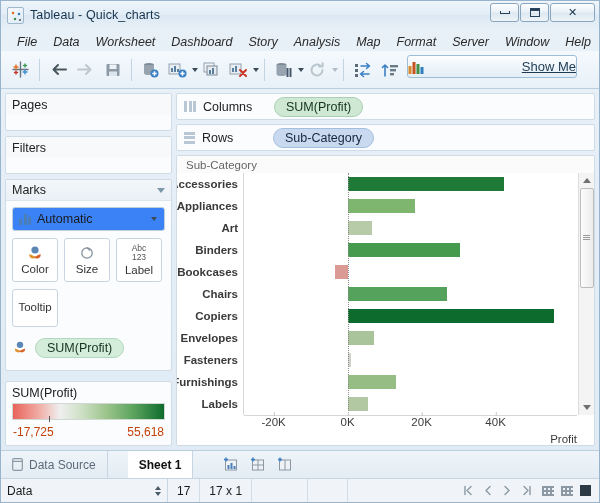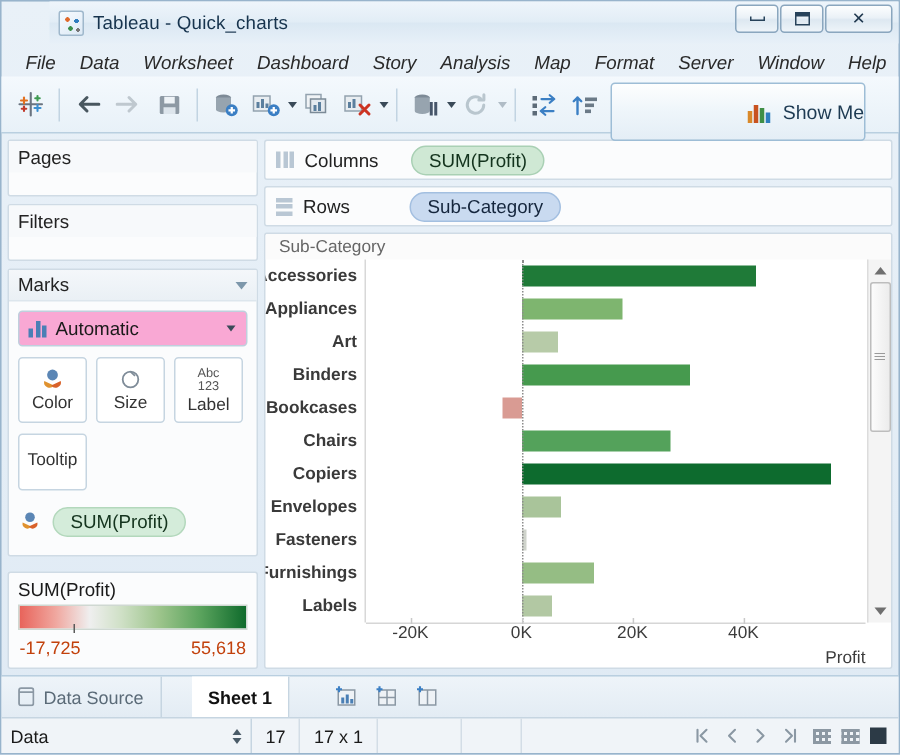--- a/index.html
+++ b/index.html
@@ -14,21 +14,20 @@
     position:absolute; inset:0;
     background:linear-gradient(180deg,#e9f1f8 0%, #dfeaf4 100%);
     border:1px solid #98b4cc;
     display:flex; flex-direction:column;
   }
   
   .titlebar {
     height:28px; flex:0 0 28px; position:relative;
     display:flex; align-items:center; padding-left:6px;
     background:linear-gradient(180deg,#eef5fb 0%, #e2edf6 48%, #dbe8f3 52%, #e7f0f8 100%);
-    margin-left:32px;
   }
   .tb-icon {
     width:17px; height:17px; margin-right:6px;
     background:linear-gradient(145deg,#f7fbff,#dce9f5);
     border:1px solid #9fb8cc; border-radius:2px;
     position:relative; flex:0 0 17px;
   }
   .tb-icon::before {
     content:""; position:absolute; left:3px; top:3px; width:11px; height:11px;
     background:
@@ -68,46 +67,46 @@
   }
   .tbar-btn {
     width:27px; height:26px; display:flex; align-items:center; justify-content:center;
     position:relative; border-radius:3px;
   }
   .tbar-sep { width:1px; height:22px; background:#c2d4e2; margin:0 5px; }
   .caret { width:0;height:0;border-left:3px solid transparent;border-right:3px solid transparent;border-top:4px solid #3a4a58; margin-left:1px; }
   .caret.dim { border-top-color:#b0bcc6; }
   .showme {
     position:absolute; right:22px; top:4px;
-    width:170px; height:39px;
+    width:170px; height:23px;
     background:linear-gradient(180deg,#fdfefe 0%, #eef5fa 50%, #e4eef6 100%);
     border:1px solid #9dbdd6; border-radius:3px;
-    display:flex; align-items:center; justify-content:flex-end; gap:7px;
-    font-size:13px; color:#1d3a52;
+    display:flex; align-items:center; justify-content:space-between; gap:7px;
+    font-size:13px; color:#1d3a52;text-decoration:underline;
   }
   
   .main { flex:1 1 auto; display:flex; min-height:0; padding:4px 4px 0 4px; gap:4px; }
   .sidebar { width:167px; flex:0 0 167px; display:flex; flex-direction:column; gap:5px; }
   .card {
     background:#fbfcfd; border:1px solid #cfdbe5; border-radius:2px;
   }
   .card-head {
     height:21px; display:flex; align-items:center; justify-content:space-between;
     padding:0 6px; font-size:12.5px; color:#222;
     background:linear-gradient(180deg,#f4f7fa,#eaf0f5);
     border-bottom:1px solid #dde6ed;
   }
   .card-head.plain { background:#f7f9fb; border-bottom:none; }
   .pages-card, .filters-card { height:42px; }
   .chev { width:0;height:0;border-left:4px solid transparent;border-right:4px solid transparent;border-top:5px solid #7d97ab; }
   .marks-card { flex:0 0 auto; }
   .marks-body { padding:6px; }
   .mark-type {
     height:24px; display:flex; align-items:center; gap:6px;
-    padding:0 6px; background:#f9a8d4; border:1px solid #bfd0dd; border-radius:3px;
+    padding:0 6px; background:#3b82f6; border:1px solid #bfd0dd; border-radius:3px;
     font-size:12.5px; position:relative;
   }
   .mark-type .caret { position:absolute; right:7px; }
   .bars-icon { display:flex; align-items:flex-end; gap:1.5px; height:11px; }
   .bars-icon i { display:block; width:3px; background:#4a7fb5; }
   .btn-row { display:flex; gap:6px; margin-top:7px; }
   .mark-btn {
     width:46px; height:44px; background:#fff; border:1px solid #c6d5e1; border-radius:3px;
     display:flex; flex-direction:column; align-items:center; justify-content:center; gap:3px;
     font-size:11.5px; color:#333;

